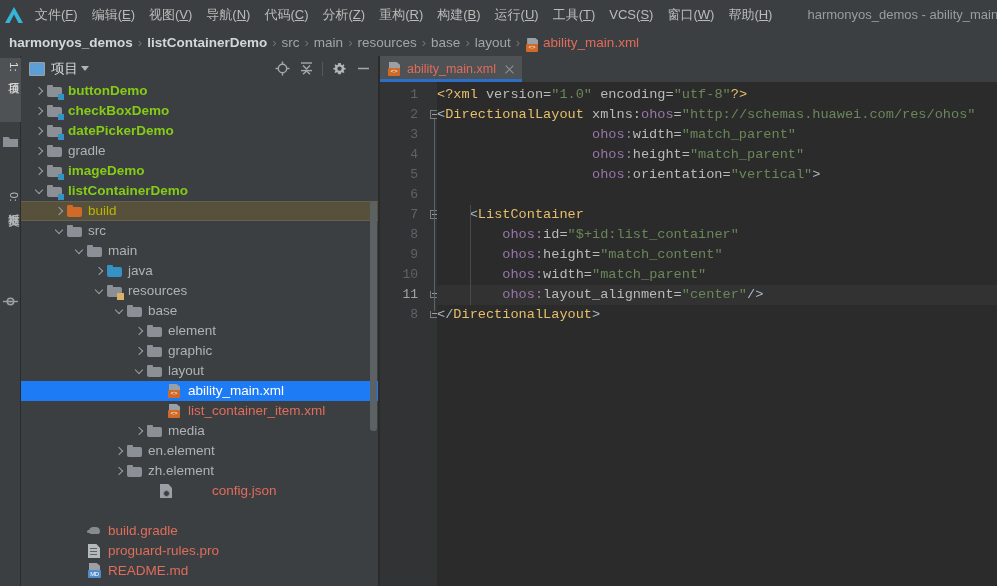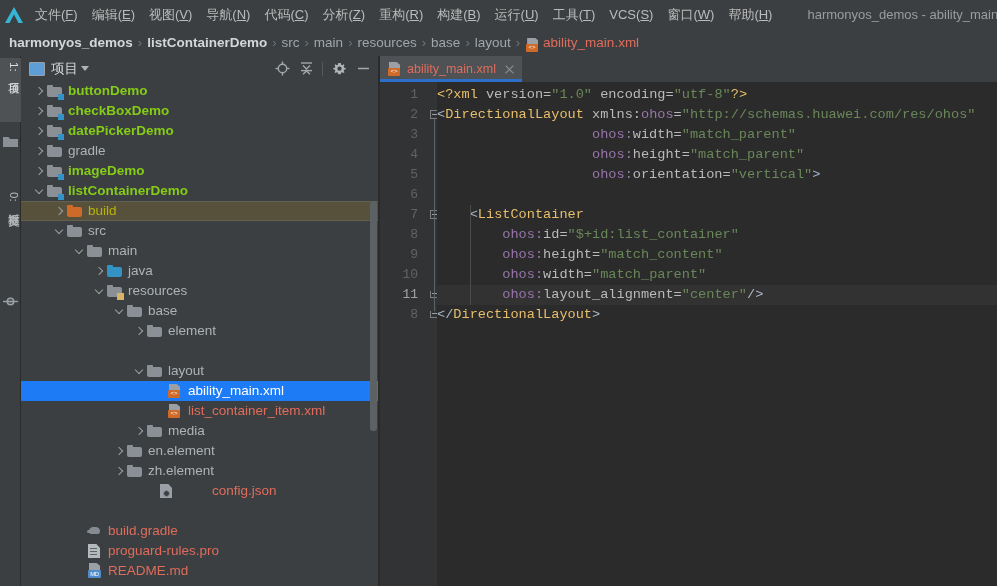--- a/index.html
+++ b/index.html
@@ -614,20 +614,27 @@
           </span>
           <span class="row-label salmon">ability_main.xml</span>
         </div>
         <div class="tree-row" style="position: absolute; left: 0px; right: 0px; top: 280px; padding-left: 112px;">
           <span class="arrow down"></span>
           <span class="ico">
             <span class="f-gray"></span>
           </span>
           <span class="row-label gray">layout</span>
         </div>
+        <div class="tree-row" style="position: absolute; left: 0px; right: 0px; top: 260px; padding-left: 112px;">
+          <span class="arrow right"></span>
+          <span class="ico">
+            <span class="f-gray"></span>
+          </span>
+          <span class="row-label gray">graphic</span>
+        </div>
         <div class="tree-row" style="position: absolute; left: 0px; right: 0px; top: 240px; padding-left: 112px;">
           <span class="arrow right"></span>
           <span class="ico">
             <span class="f-gray"></span>
           </span>
           <span class="row-label gray">element</span>
         </div>
         <div class="tree-row" style="position: absolute; left: 0px; right: 0px; top: 220px; padding-left: 92px;">
           <span class="arrow down"></span>
           <span class="ico">

